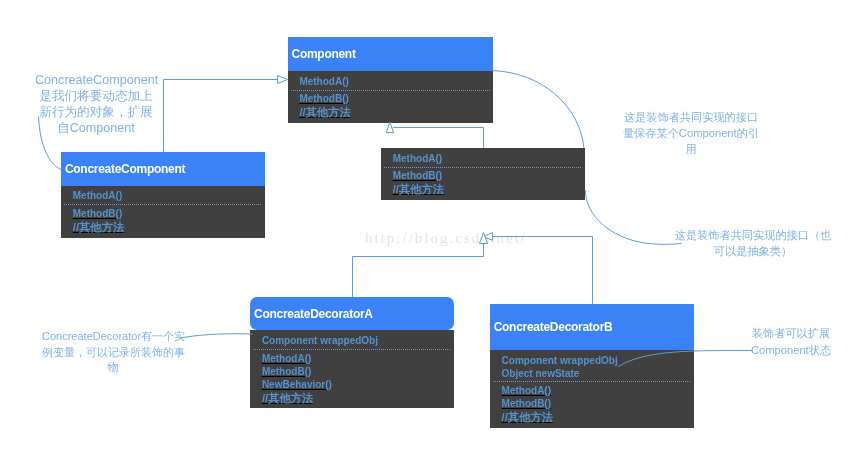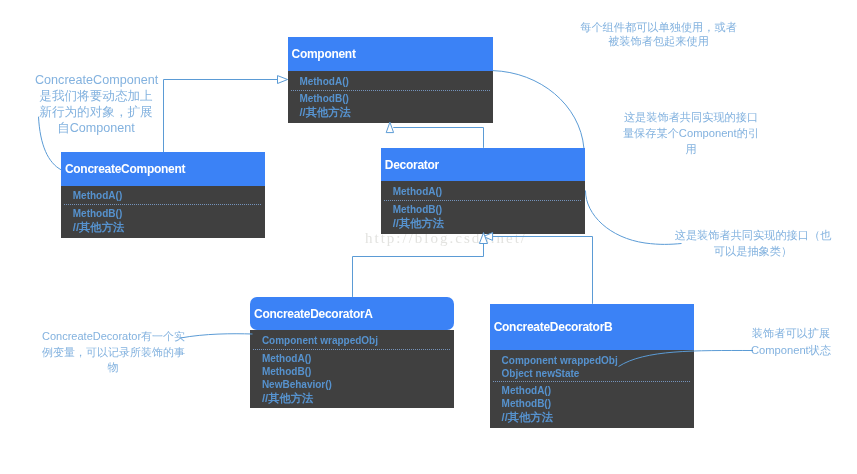--- a/index.html
+++ b/index.html
@@ -9,21 +9,21 @@
        -webkit-font-smoothing:antialiased;text-rendering:optimizeLegibility;}
   #stage{position:absolute;left:0;top:0;width:857px;height:474px;transform:translateZ(0);}
   svg.lines{position:absolute;left:0;top:0;width:857px;height:474px;overflow:visible;z-index:5;pointer-events:none;}
   .uml{position:absolute;box-sizing:border-box;z-index:2;}
   .uml .hdr{background:#3b82f6;color:#ffffff;font-size:12px;font-weight:700;
             display:flex;align-items:center;padding-left:4.0px;line-height:1;
             letter-spacing:-0.28px;}
   .uml .hdr > span{display:block;position:relative;top:0.4px;}
   .uml .body{background:#404040;}
   .uml .sec{padding:4.9px 0 0.9px 11.9px;}
-  .uml .sec2{padding:2.5px 0 3.9px 11.9px;}
+  .uml .sec2{padding:2.5px 0 3.9px 11.9px;text-decoration:underline;}
   .uml .row{color:#5692CE;font-size:10px;line-height:12.95px;white-space:nowrap;font-weight:700;}
   .uml .cjk{font-size:11.3px;font-weight:600;}
   .uml .divider{height:1px;margin:0 3px;
       background-image:linear-gradient(to right,#7593BB 0,#7593BB 1px,transparent 1px,transparent 2px);
       background-size:2px 1px;background-repeat:repeat-x;}
   .note{position:absolute;z-index:3;color:#83B2DF;font-size:11.5px;line-height:16px;text-align:center;}
   .note .nl{white-space:nowrap;}
   .wm{position:absolute;z-index:1;color:#E3E3E0;font-family:"Liberation Serif",serif;font-size:15px;
       left:365px;top:231px;letter-spacing:2px;line-height:15px;}
 
@@ -103,23 +103,20 @@
       </div>
       <div class="divider"></div>
       <div class="sec sec2">
         <div class="row">MethodB()</div>
         <div class="row cjk">//其他方法</div>
       </div>
     </div>
   </div>
 
   <div class="uml" id="cls-decorator">
-    <div class="hdr">
-        <span>Decorator</span>
-      </div>
     <div class="body">
       <div class="sec">
         <div class="row">MethodA()</div>
       </div>
       <div class="divider"></div>
       <div class="sec sec2">
         <div class="row">MethodB()</div>
         <div class="row cjk">//其他方法</div>
       </div>
     </div>
@@ -160,24 +157,20 @@
       </div>
     </div>
   </div>
 
   <div class="note" id="note0">
     <div class="nl">ConcreateComponent</div>
     <div class="nl">是我们将要动态加上</div>
     <div class="nl">新行为的对象，扩展</div>
     <div class="nl">自Component</div>
   </div>
-  <div class="note" id="note1">
-    <div class="nl">每个组件都可以单独使用，或者</div>
-    <div class="nl">被装饰者包起来使用</div>
-  </div>
   <div class="note" id="note2">
     <div class="nl">这是装饰者共同实现的接口</div>
     <div class="nl">量保存某个Component的引</div>
     <div class="nl">用</div>
   </div>
   <div class="note" id="note3">
     <div class="nl">这是装饰者共同实现的接口（也</div>
     <div class="nl">可以是抽象类）</div>
   </div>
   <div class="note" id="note4">

